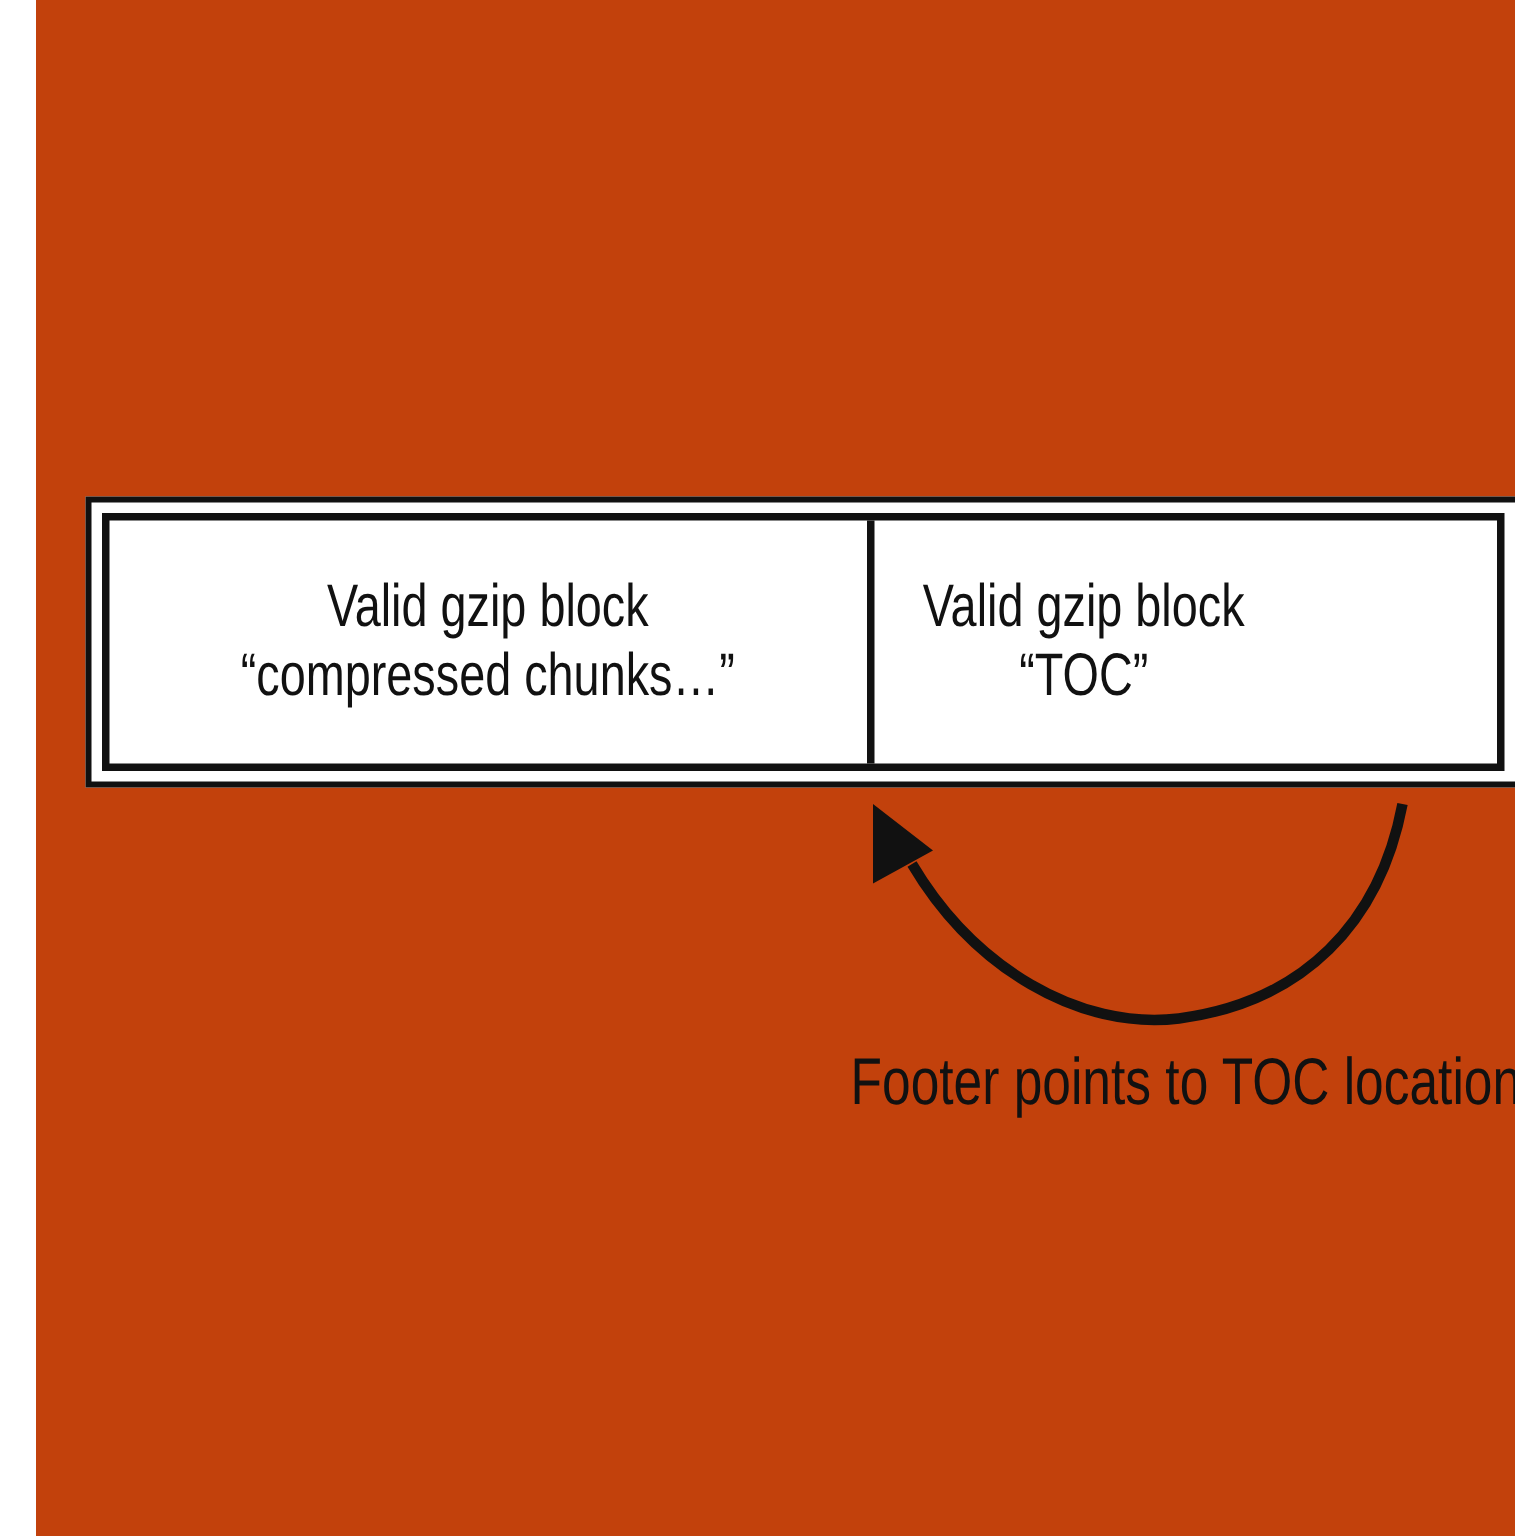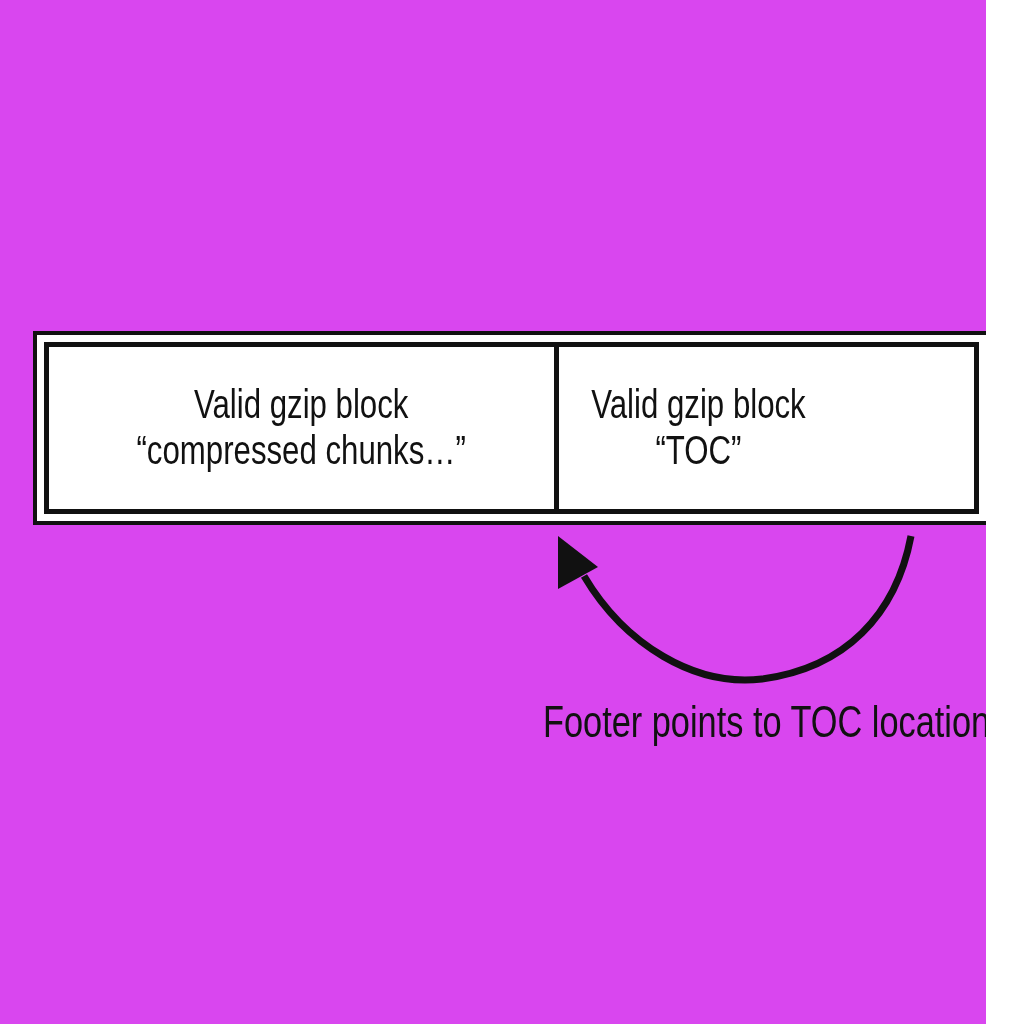--- a/index.html
+++ b/index.html
@@ -10,22 +10,23 @@
   body {
     width: 1024px;
     height: 1024px;
     font-family: "Liberation Sans", sans-serif;
     color: #111111;
   }
   .stage {
     position: relative;
     width: 986px;
     height: 1024px;
-    background: #d946ef;
+    background: #c2410c;
     overflow: hidden;
+    margin-left: 24px;
   }
   .outer-box {
     position: absolute;
     left: 33px;
     top: 331px;
     width: 957px;
     height: 194px;
     border: 4px solid #111111;
     box-sizing: border-box;
     background: #ffffff;

